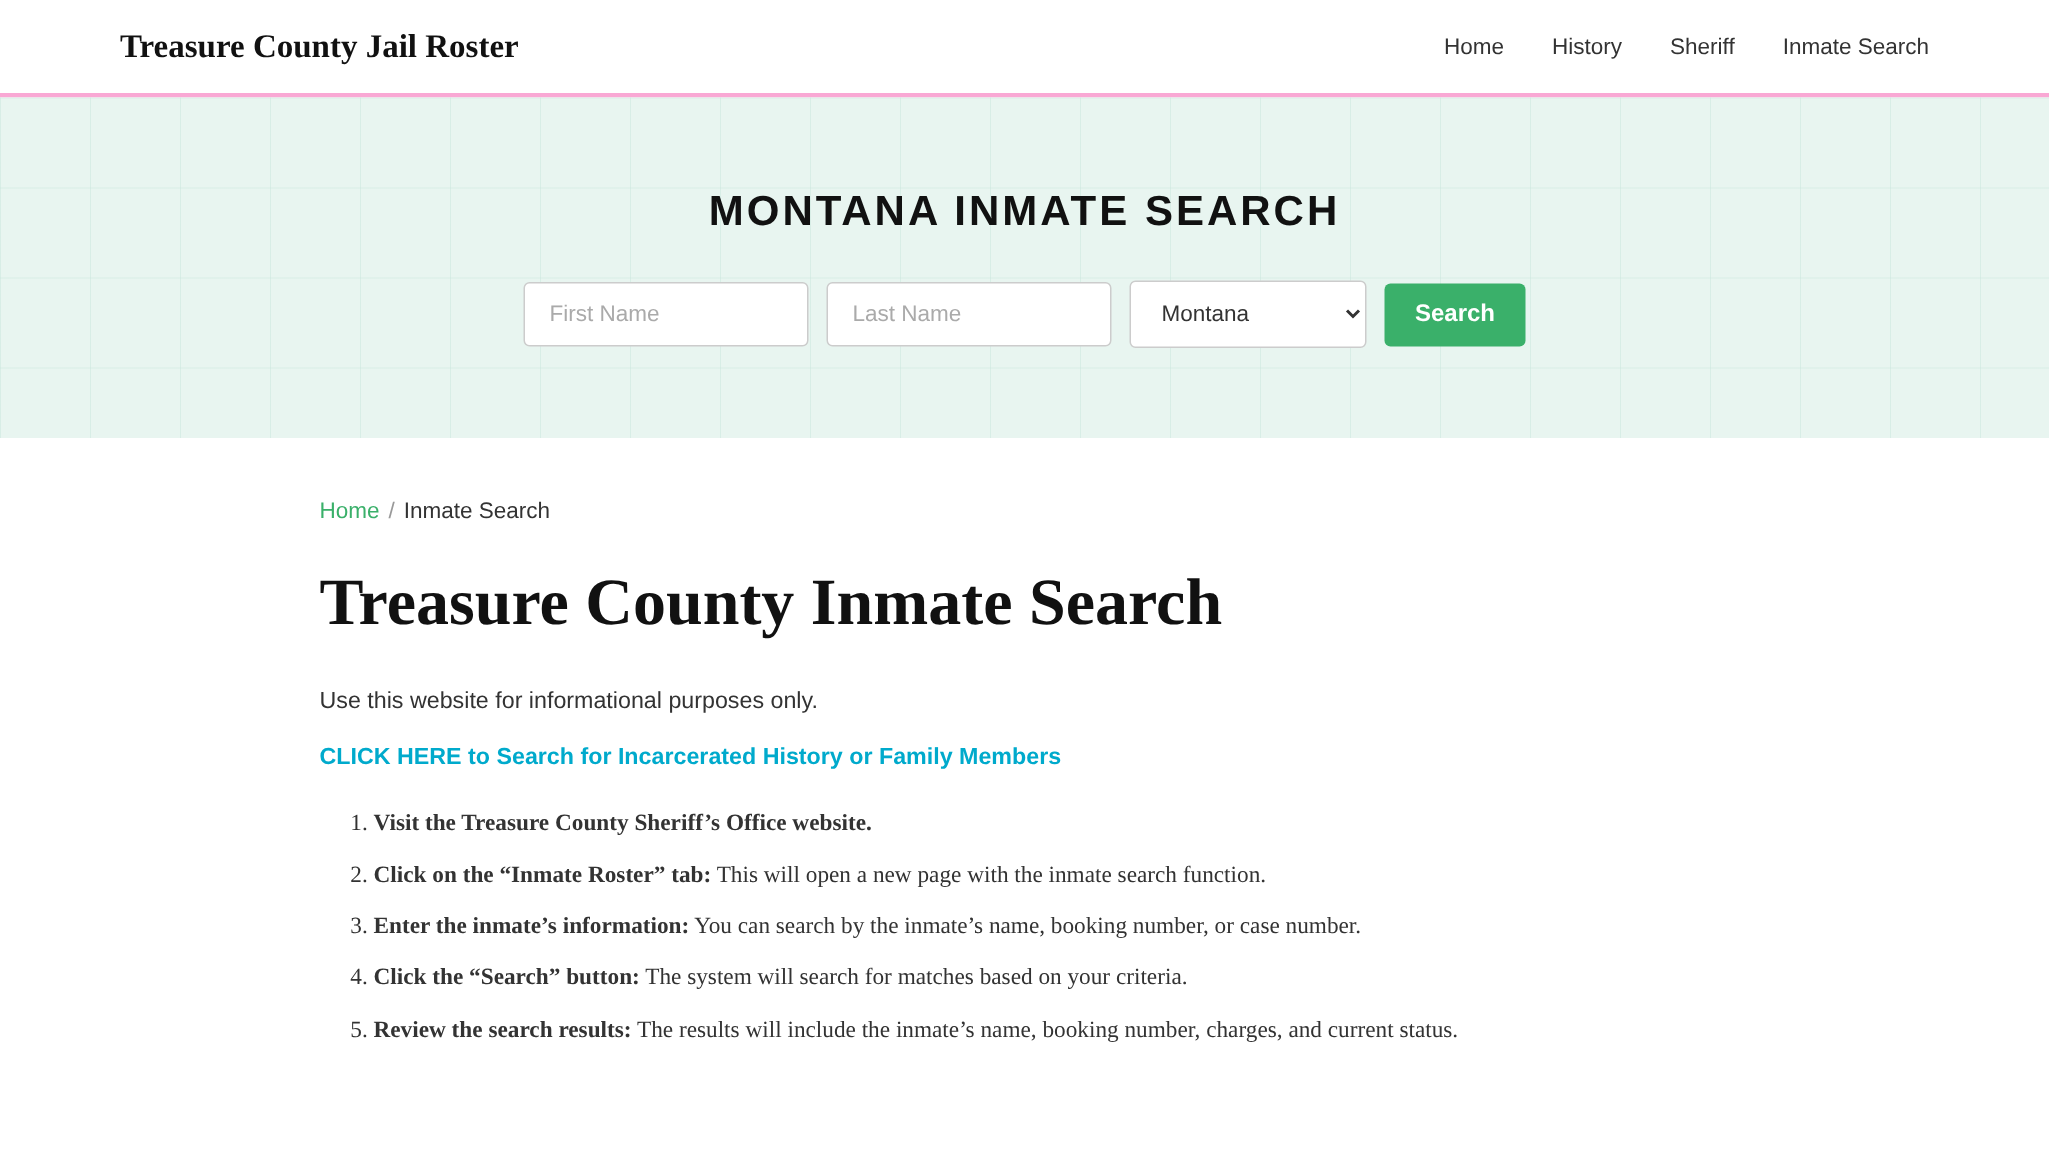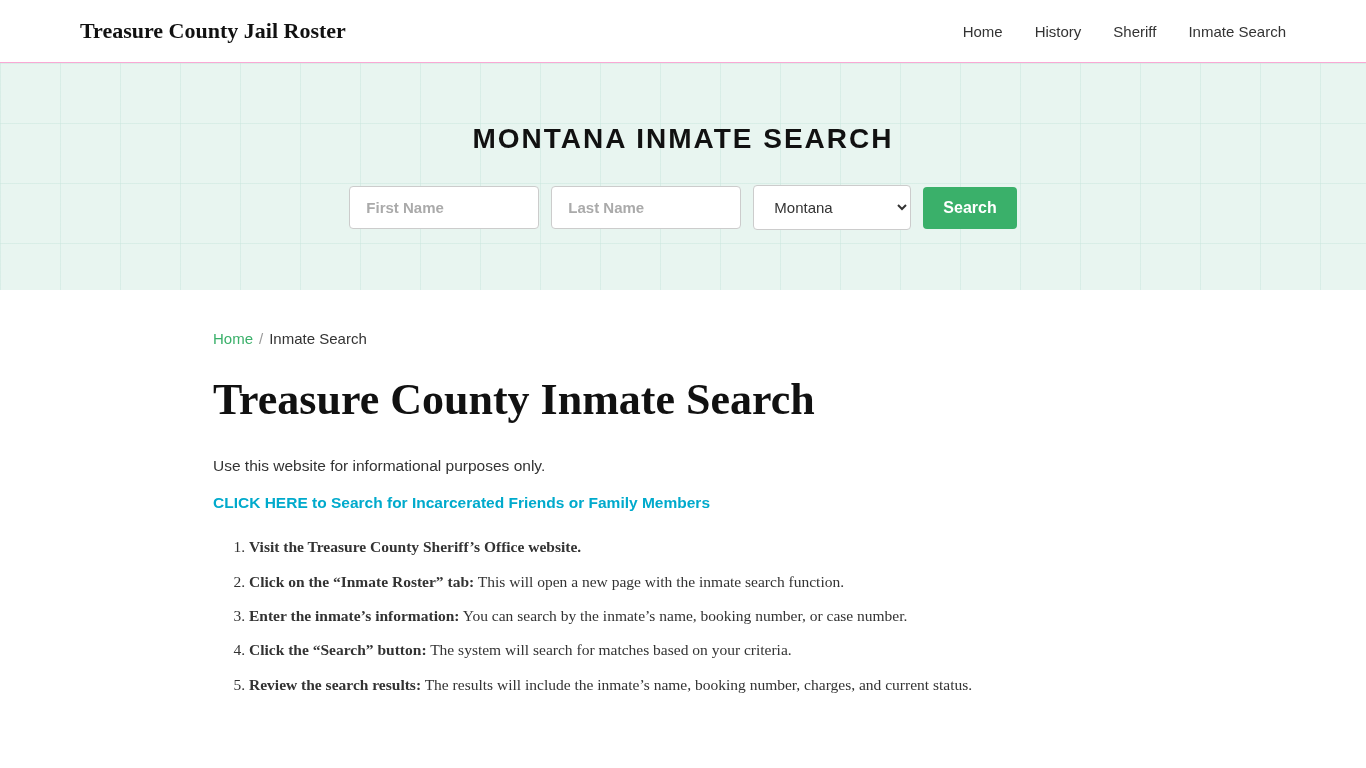--- a/index.html
+++ b/index.html
@@ -14,21 +14,21 @@
       color: #333;
       background: #fff;
     }
 
     
     #header {
       display: flex;
       align-items: center;
       justify-content: space-between;
       padding: 18px 80px;
-      border-bottom: 1px solid #f9a8d4;
+      border-bottom: 3px solid #f9a8d4;
       background: #fff;
     }
 
     #site-title {
       font-size: 22px;
       font-weight: 700;
       color: #111;
       font-family: Georgia, serif;
     }
 
@@ -78,21 +78,20 @@
     .search-input {
       padding: 12px 16px;
       border: 1px solid #ccc;
       border-radius: 4px;
       font-size: 15px;
       width: 190px;
       color: #999;
       font-family: Arial, sans-serif;
       outline: none;
       background: #fff;
-      font-weight: bold;
     }
 
     .search-input::placeholder {
       color: #aaa;
     }
 
     #state-select {
       padding: 12px 16px;
       border: 1px solid #ccc;
       border-radius: 4px;
@@ -233,21 +232,21 @@
   <div id="breadcrumb">
     <a id="breadcrumb-home">Home</a>
     <span id="breadcrumb-separator">/</span>
     <span id="breadcrumb-current">Inmate Search</span>
   </div>
 
   <h1 id="page-title">Treasure County Inmate Search</h1>
 
   <p class="body-paragraph">Use this website for informational purposes only.</p>
 
-  <a id="click-link">CLICK HERE to Search for Incarcerated Friends or Family Members</a>
+  <a id="click-link">CLICK HERE to Search for Incarcerated History or Family Members</a>
 
   <ol id="instructions-list">
   <li><span class="list-item-bold">Visit the Treasure County Sheriff’s Office website.</span></li>
       <li><span class="list-item-bold">Click on the “Inmate Roster” tab:</span><span class="list-item-normal"> This will open a new page with the inmate search function.</span></li>
       <li><span class="list-item-bold">Enter the inmate’s information:</span><span class="list-item-normal"> You can search by the inmate’s name, booking number, or case number.</span></li>
       <li><span class="list-item-bold">Click the “Search” button:</span><span class="list-item-normal"> The system will search for matches based on your criteria.</span></li>
       <li><span class="list-item-bold">Review the search results:</span><span class="list-item-normal"> The results will include the inmate’s name, booking number, charges, and current status.</span></li>
     </ol>
 
 </main>

